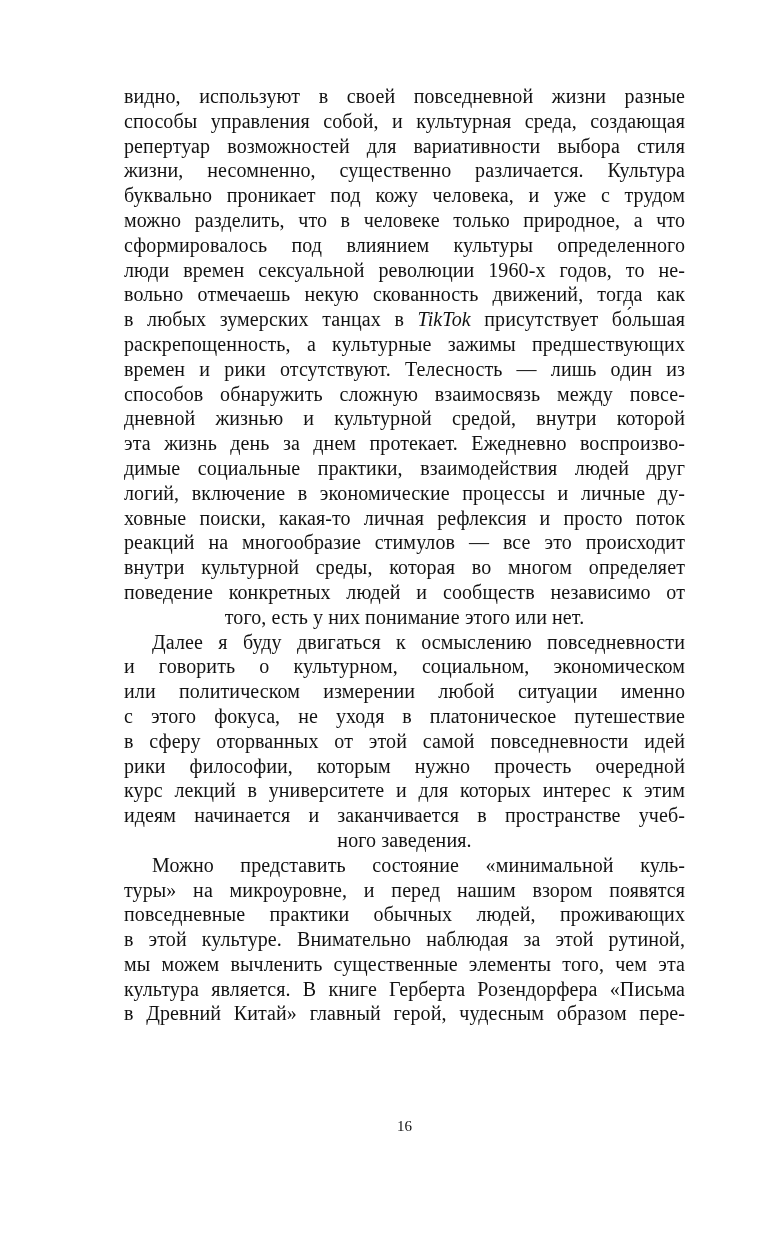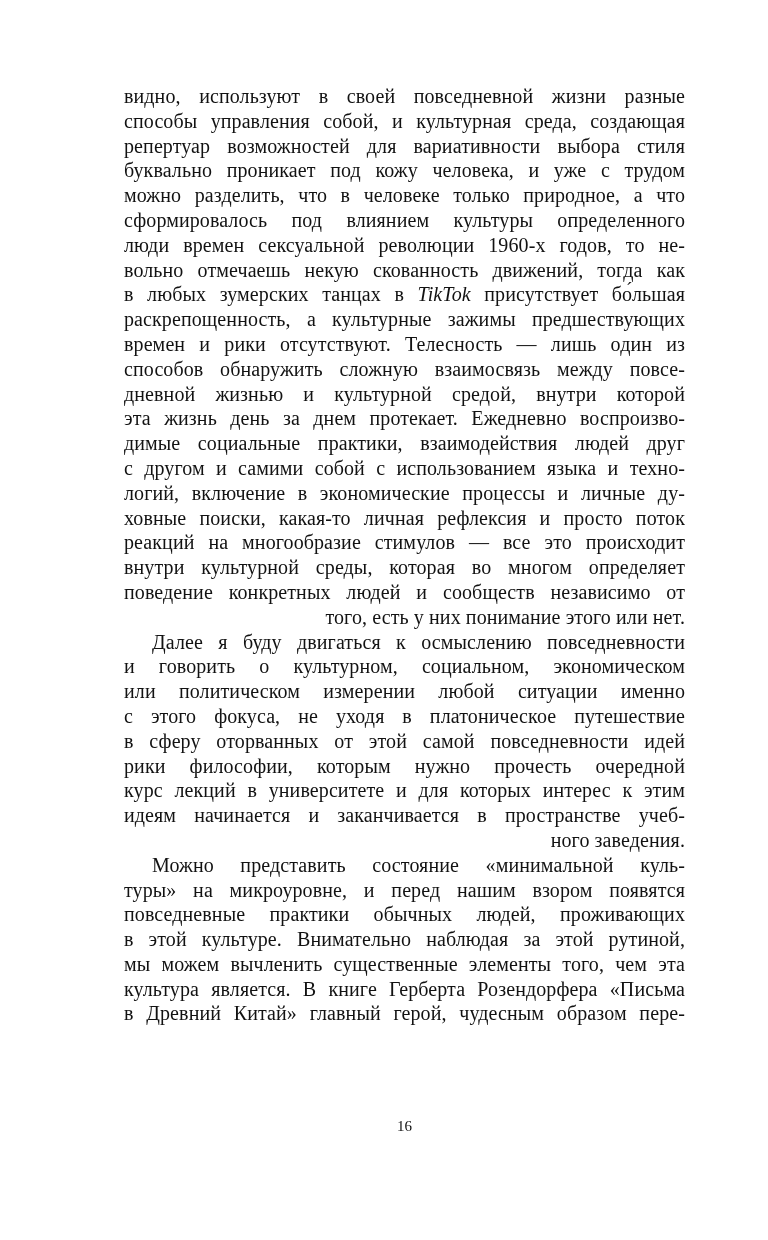--- a/index.html
+++ b/index.html
@@ -24,21 +24,21 @@
   .line {
     font-size: 20px;
     line-height: 24.8px;
     letter-spacing: 0.1px;
   }
   .line.justify {
     text-align: justify;
     text-align-last: justify;
   }
   .line.plain {
-    text-align: right;
+    text-align: center;
   }
   .line.indent {
     text-indent: 28px;
   }
   .line em {
     font-style: italic;
     font-family: "Liberation Serif", "DejaVu Serif", serif;
   }
   .page-number {
     position: absolute;
@@ -53,33 +53,33 @@
 </style>
 </head>
 <body>
 
 <div class="page">
   <div class="text-block">
       <div class="paragraph">
         <div class="line justify"><span>видно, используют в своей повседневной жизни разные</span></div>
         <div class="line justify"><span>способы управления собой, и культурная среда, создающая</span></div>
         <div class="line justify"><span>репертуар возможностей для вариативности выбора стиля</span></div>
+        <div class="line justify"><span>жизни, несомненно, существенно различается. Культура</span></div>
         <div class="line justify"><span>буквально проникает под кожу человека, и уже с трудом</span></div>
         <div class="line justify"><span>можно разделить, что в человеке только природное, а что</span></div>
         <div class="line justify"><span>сформировалось под влиянием культуры определенного</span></div>
         <div class="line justify"><span>люди времен сексуальной революции 1960-х годов, то не-</span></div>
         <div class="line justify"><span>вольно отмечаешь некую скованность движений, тогда как</span></div>
         <div class="line justify"><span>в любых зумерских танцах в </span><em>TikTok</em><span> присутствует бо́льшая</span></div>
         <div class="line justify"><span>раскрепощенность, а культурные зажимы предшествующих</span></div>
         <div class="line justify"><span>времен и рики отсутствуют. Телесность — лишь один из</span></div>
         <div class="line justify"><span>способов обнаружить сложную взаимосвязь между повсе-</span></div>
         <div class="line justify"><span>дневной жизнью и культурной средой, внутри которой</span></div>
         <div class="line justify"><span>эта жизнь день за днем протекает. Ежедневно воспроизво-</span></div>
         <div class="line justify"><span>димые социальные практики, взаимодействия людей друг</span></div>
-        <div class="line justify"><span>с другом и самими собой с использованием языка и техно-</span></div>
         <div class="line justify"><span>логий, включение в экономические процессы и личные ду-</span></div>
         <div class="line justify"><span>ховные поиски, какая-то личная рефлексия и просто поток</span></div>
         <div class="line justify"><span>реакций на многообразие стимулов — все это происходит</span></div>
         <div class="line justify"><span>внутри культурной среды, которая во многом определяет</span></div>
         <div class="line justify"><span>поведение конкретных людей и сообществ независимо от</span></div>
         <div class="line plain"><span>того, есть у них понимание этого или нет.</span></div>
       </div>
       <div class="paragraph">
         <div class="line justify indent"><span>Далее я буду двигаться к осмыслению повседневности</span></div>
         <div class="line justify"><span>и говорить о культурном, социальном, экономическом</span></div>

